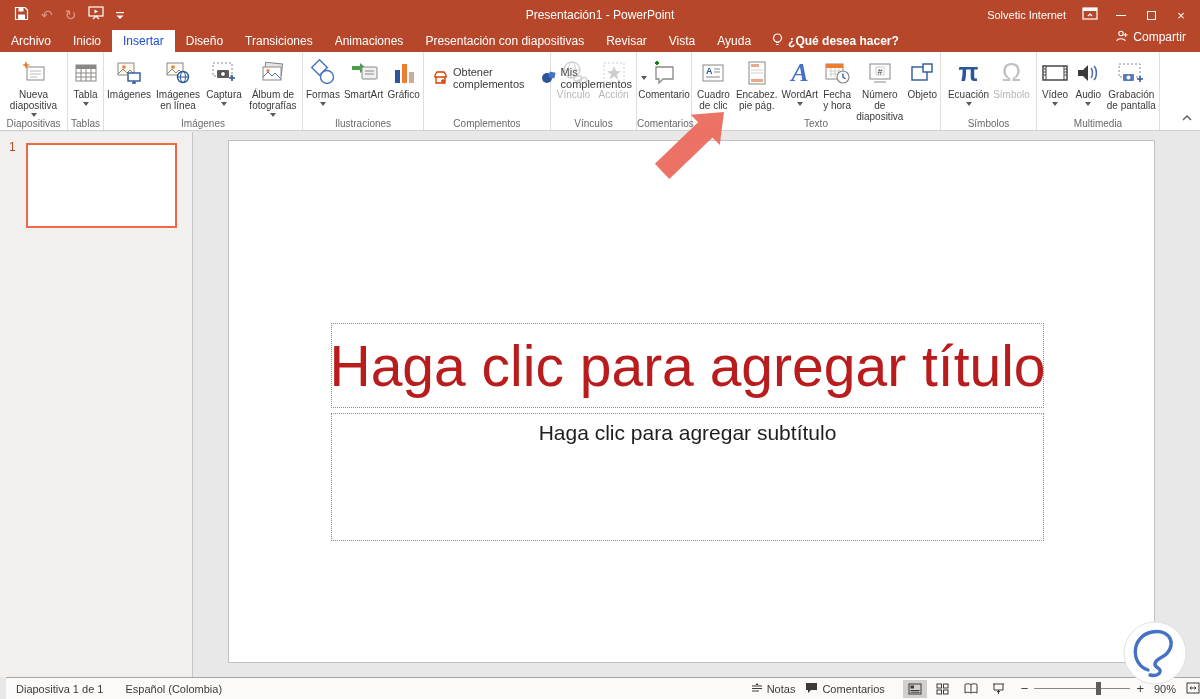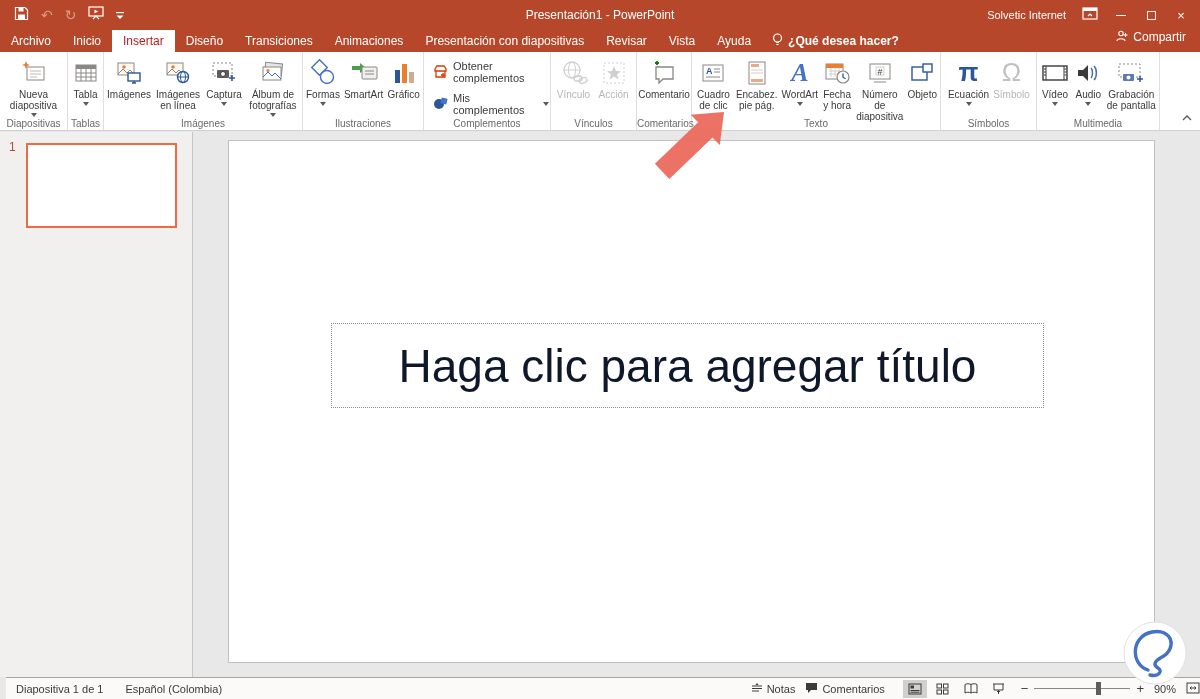--- a/index.html
+++ b/index.html
@@ -16,57 +16,57 @@
   .tb-right { margin-left:auto; display:flex; align-items:center; gap:16px; padding-right:12px; z-index:2; }
   .tb-right .acct { font-size:11px; }
   .winbtn { width:14px; height:14px; display:flex; align-items:center; justify-content:center; font-size:13px; }
   .min-glyph { width:10px; height:1px; background:#fff; display:block; }
   .max-glyph { width:9px; height:9px; border:1px solid #fff; display:block; }
 
   
   #menubar { position:absolute; left:0; top:30px; width:1200px; height:22px; background:#B7472A;
              display:flex; align-items:stretch; color:#fff; font-size:12px; }
   .tab { padding:0 11px; display:flex; align-items:center; }
-  .tab.active { background:#fff; color:#b91c1c; }
+  .tab.active { background:#fff; color:#1d4ed8; }
   .tellme { display:flex; align-items:center; gap:5px; padding:0 10px;font-weight:bold; }
   .spacer { flex:1; }
   .share { display:flex; gap:5px; padding-right:14px; }
 
   
   #ribbon { position:absolute; left:0; top:52px; width:1200px; height:79px; background:#fff;
             border-bottom:1px solid #d2d0ce; display:flex; }
   .rgroup { position:relative; height:100%; border-right:1px solid #e1dfdd;
             display:flex; align-items:flex-start; justify-content:center; padding:3px 1px 15px; }
   .rgroup-label { position:absolute; bottom:1px; left:0; width:100%; text-align:center;
                   font-size:10px; color:#696969; }
   .rbtn { display:flex; flex-direction:column; align-items:center; padding:1px 2px;
           font-size:10px; color:#3b3a39; text-align:center; line-height:1.12; }
   .rbtn .ic { height:33px; display:flex; align-items:center; justify-content:center; }
   .rbtn.disabled { color:#b8b6b4; }
   .caret { width:0; height:0; border-left:3.5px solid transparent; border-right:3.5px solid transparent;
            border-top:4px solid #5a5a5a; display:inline-block; margin-top:2px; }
-  .stackgroup { display:flex; flex-direction:column; justify-content:flex-start; gap:8px;
-                padding-top:8px; align-items:flex-start; }
+  .stackgroup { display:flex; flex-direction:row; justify-content:flex-start; gap:8px;
+                padding-top:14px; align-items:flex-start; }
   .sbtn { display:flex; align-items:center; gap:5px; font-size:11px; color:#3b3a39; padding-left:8px; }
   #ribbon-collapse { position:absolute; right:8px; bottom:5px; }
 
   
   #workspace { position:absolute; left:0; top:132px; width:1200px; height:545px; }
   #thumb-panel { position:absolute; left:0; top:0; width:193px; height:100%;
                  background:#f1f0ef; border-right:1px solid #c8c6c4; }
   #thumb-num { position:absolute; left:9px; top:8px; font-size:12px; color:#BA4A2C; }
   #thumb { position:absolute; left:26px; top:11px; width:151px; height:85px;
            background:#fff; border:2px solid #ED6A45; }
   #editor { position:absolute; left:194px; top:0; right:0; height:100%; background:#e9e8e8; }
   #slide { position:absolute; left:34px; top:8px; width:927px; height:523px;
            background:#fff; border:1px solid #c3c1bf; }
   .placeholder { position:absolute; border:1px dotted #8c8c8c; }
   #ph-title { left:102px; top:182px; width:713px; height:85px;
               display:flex; align-items:center; justify-content:center;
-              font-size:46px; color:#0f172a; white-space:nowrap; }
+              font-size:57px; color:#b91c1c; white-space:nowrap; }
   #ph-subtitle { left:102px; top:272px; width:713px; height:128px;
                  text-align:center; padding-top:7px; font-size:21px; color:#1f1f1f; }
 
   
   #statusbar { position:absolute; left:6px; bottom:0; width:1200px; height:22px; background:#fbfaf9;
                border-top:1px solid #a8a6a4; display:flex; align-items:center;
                font-size:11px; color:#3b3a39; }
   .sb-left { display:flex; gap:22px; padding-left:10px; }
   .sb-right { margin-left:auto; display:flex; align-items:center; gap:10px; padding-right:6px; }
   .sb-item { display:flex; align-items:center; gap:4px; }
@@ -463,20 +463,21 @@
 </div>
 
 <div id="workspace">
   <div id="thumb-panel">
     <div id="thumb-num">1</div>
     <div id="thumb"></div>
   </div>
   <div id="editor">
     <div id="slide">
       <div id="ph-title" class="placeholder">Haga clic para agregar título</div>
+      <div id="ph-subtitle" class="placeholder">Haga clic para agregar subtítulo</div>
     </div>
   </div>
 </div>
 
 <div id="statusbar">
   <div class="sb-left">
     <span>Diapositiva 1 de 1</span>
     <span>Español (Colombia)</span>
   </div>
   <div class="sb-right">

